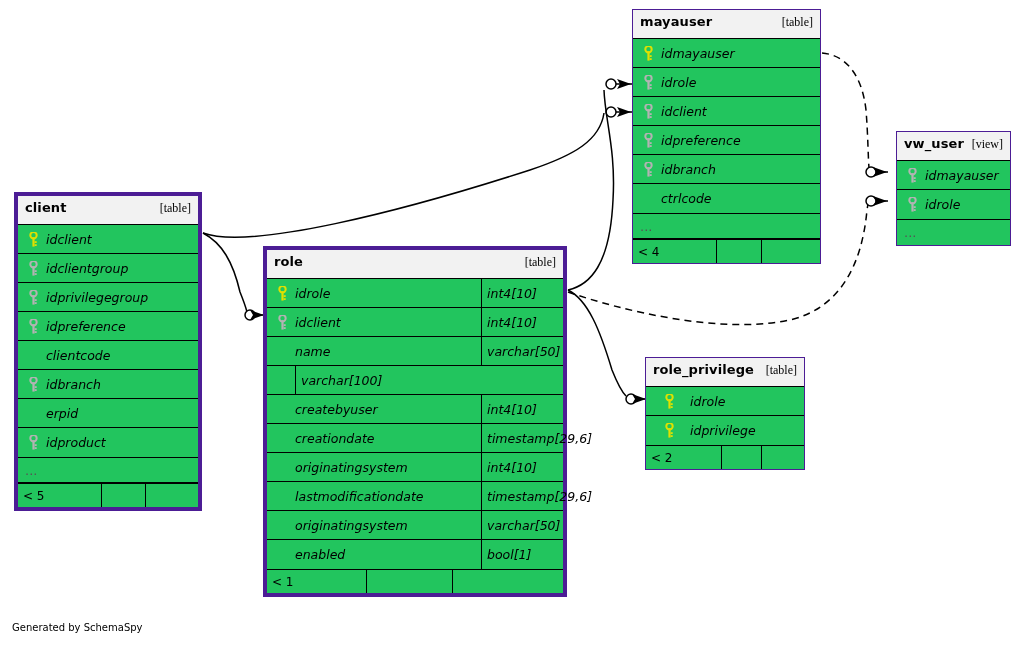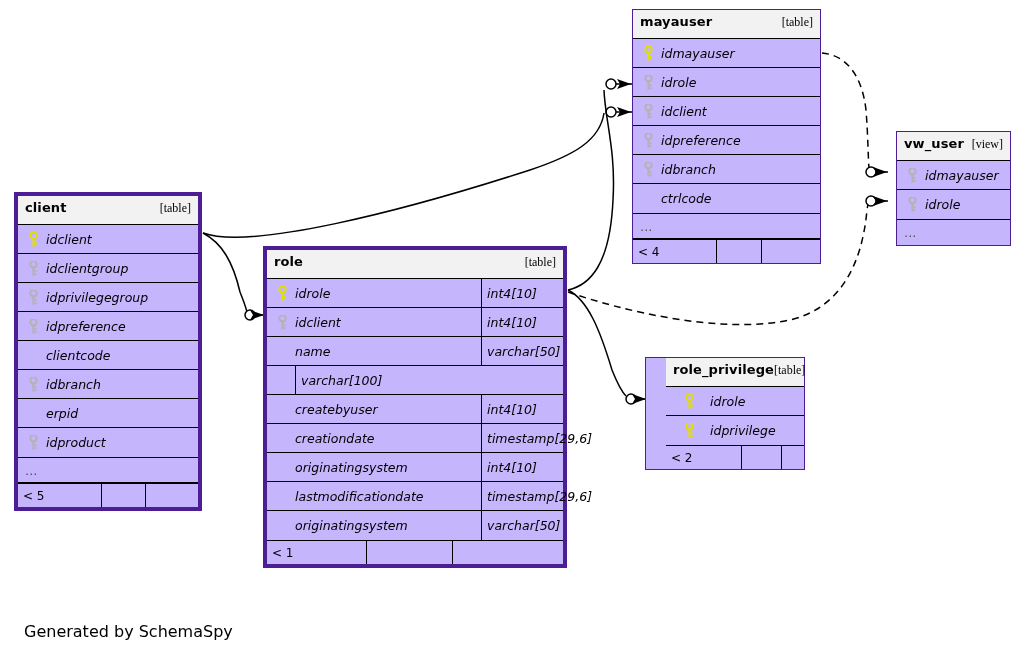--- a/index.html
+++ b/index.html
@@ -24,21 +24,21 @@
     position: absolute;
     left: 0; top: 0;
     width: 1019px;
     height: 652px;
     pointer-events: none;
     z-index: 1;
   }
   .entity {
     position: absolute;
     z-index: 2;
-    background: #c4b5fd;
+    background: #22c55e;
     border: 4px solid #4c1d95;
     box-sizing: border-box;
     font-size: 12.5px;
     color: #000000;
   }
   .entity.thin { border-width: 1px; }
   .ent-header {
     background: #f2f2f2;
     border-bottom: 1px solid #000000;
     padding: 4px 7px 5px 7px;
@@ -126,32 +126,32 @@
   }
   .footer-cell:last-child { border-right: none; margin-top: 42px; }
   .fc-left { justify-content: flex-start; }
   .fc-right { justify-content: flex-end; }
 
   
   #ent-client    { left: 14px;  top: 192px; width: 188px; }
   #ent-role      { left: 263px; top: 246px; width: 304px; }
   #ent-mayauser  { left: 632px; top: 9px;   width: 189px; }
   #ent-vwuser    { left: 888px; top: 131px; width: 115px; margin-left: 8px; }
-  #ent-roleprivilege { left: 645px; top: 357px; width: 160px; padding-left: 20px; }
+  #ent-roleprivilege { left: 645px; top: 357px; width: 160px; }
 
   #ent-client .col-name   { padding-left: 6px; }
   #ent-role .col-name     { width: 186px; flex: 0 0 186px; }
   #ent-role .col-type     { flex: 1 1 auto; }
   #ent-vwuser  { font-size: 12.5px; }
 
   .caption {
     position: absolute;
-    left: 24px;
+    left: 12px;
     top: 622px;
-    font-size: 16px;
+    font-size: 10px;
     color: #000000;
     z-index: 2;
     text-align: right;
   }
 </style>
 </head>
 <body>
 
 <div id="canvas">
 
@@ -383,20 +383,27 @@
         </span>
         <span class="col-type">timestamp[29,6]</span>
       </div>
       <div class="col-row">
         <span class="col-name">
           <span class="keyslot"></span>
           <span class="col-label">originatingsystem</span>
         </span>
         <span class="col-type">varchar[50]</span>
       </div>
+      <div class="col-row">
+        <span class="col-name">
+          <span class="keyslot"></span>
+          <span class="col-label">enabled</span>
+        </span>
+        <span class="col-type">bool[1]</span>
+      </div>
     </div>
     <div class="footer-row">
       <div class="footer-cell fc-left" style="width:100px">&lt; 1</div>
       <div class="footer-cell" style="width:86px"></div>
       <div class="footer-cell fc-right" style="flex:1">3 &gt;</div>
     </div>
   </div>
 
   <div class="entity thin" id="ent-mayauser">
     <div class="ent-header">

